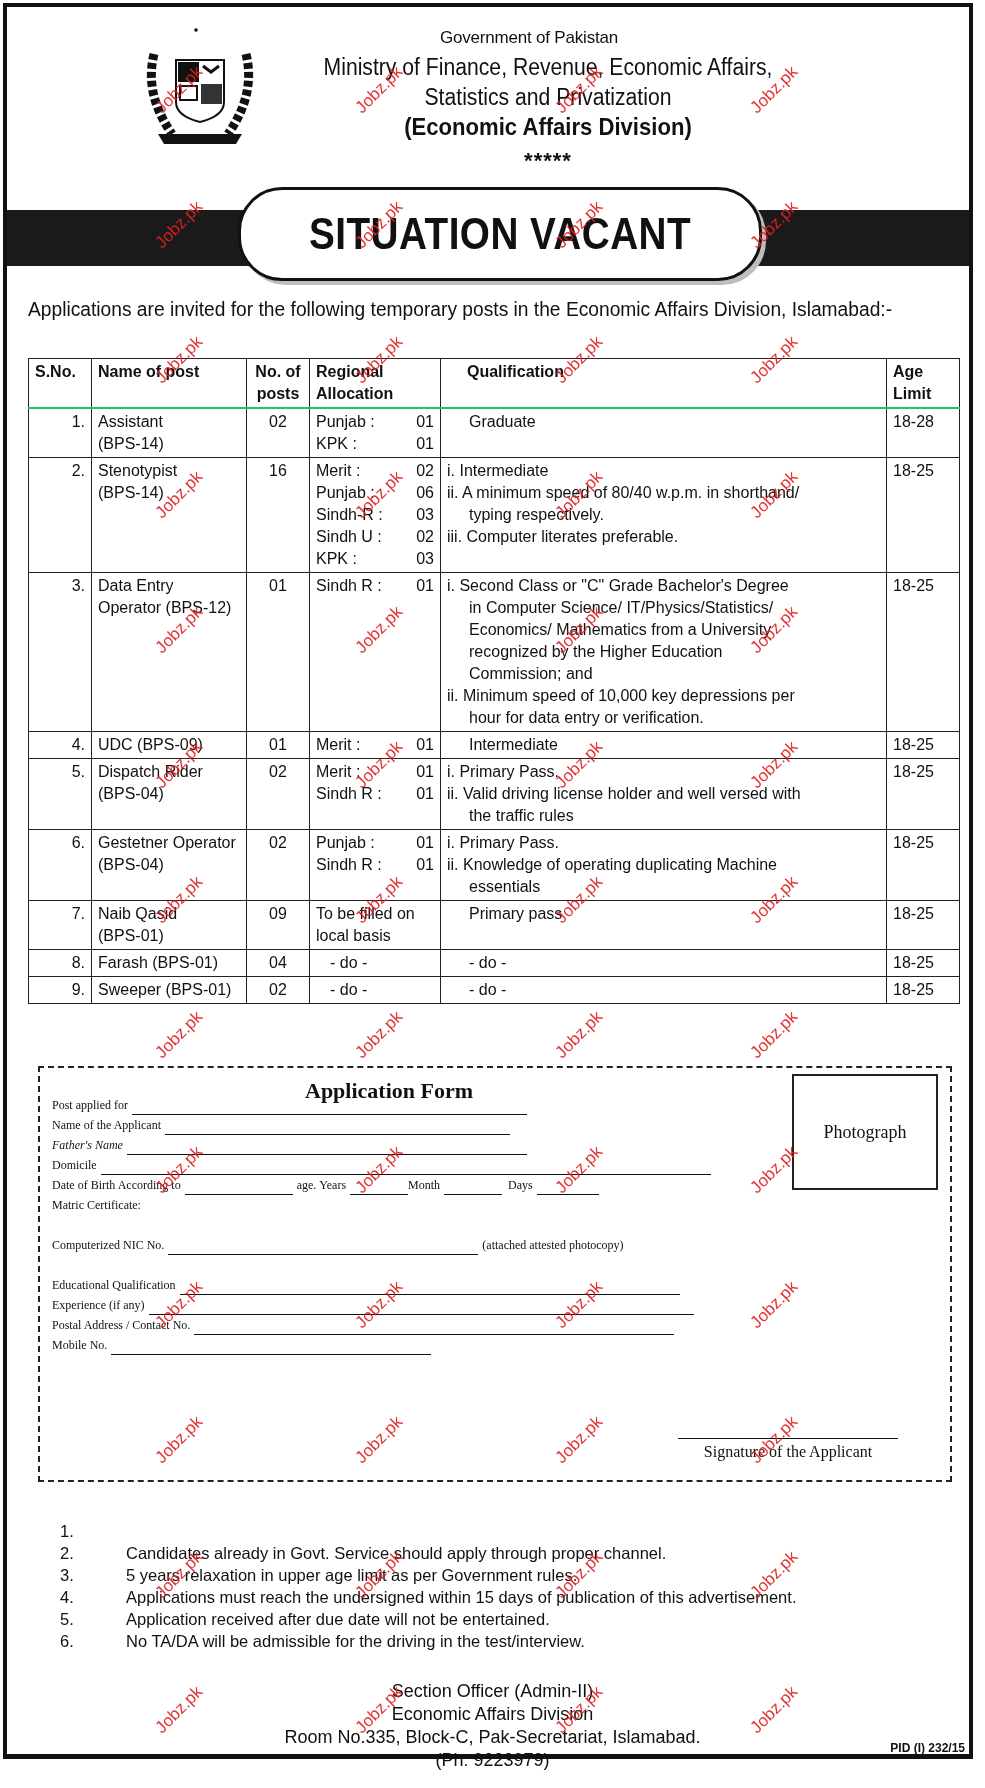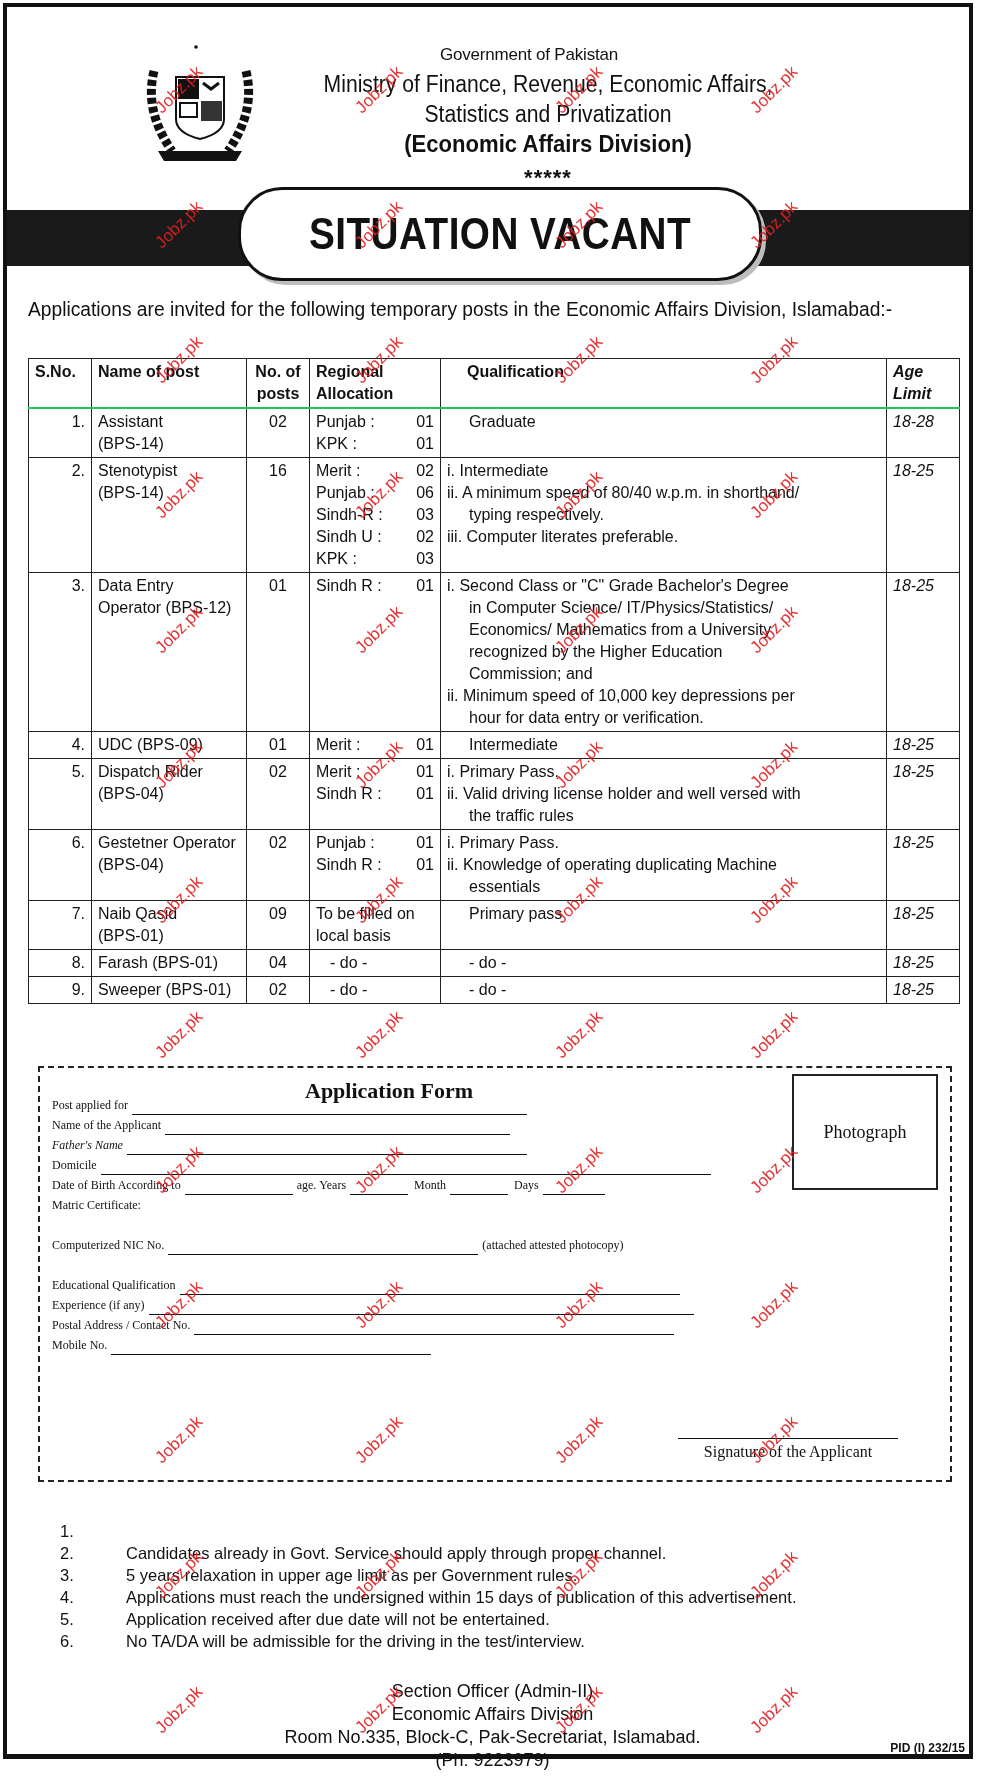--- a/index.html
+++ b/index.html
@@ -1,37 +1,37 @@
 <!DOCTYPE html>
 <html><head>
 <meta charset="utf-8">
 <style>
   html, body { margin:0; padding:0; background:#ffffff; }
   body { width:985px; height:1788px; position:relative; overflow:hidden; font-family:"Liberation Sans", sans-serif; color:#111; }
   .frame { position:absolute; left:3px; top:3px; width:970px; height:1756px; border:4px solid #111; border-bottom-width:5px; box-sizing:border-box; }
-  .header { position:absolute; left:0; top:17px; width:985px; height:170px; }
+  .header { position:absolute; left:0; top:0; width:985px; height:170px; }
   .emblem { position:absolute; left:140px; top:24px; width:120px; height:128px; }
   .gov { position:absolute; left:440px; top:28px; font-size:17px; font-family:"Liberation Sans Narrow","Liberation Sans",sans-serif; letter-spacing:-0.2px; }
   .ministry { position:absolute; left:268px; top:52px; width:560px; text-align:center; font-size:23px; line-height:30px; transform:scaleX(0.92); transform-origin:center; }
   .division { position:absolute; left:268px; top:113px; width:560px; text-align:center; font-size:24px; font-weight:bold; transform:scaleX(0.92); }
   .stars { position:absolute; left:268px; top:148px; width:560px; text-align:center; font-size:22px; font-weight:bold; letter-spacing:1px; }
   .bar { position:absolute; left:7px; top:210px; width:962px; height:56px; background:#1a1a1a; }
   .banner { position:absolute; left:238px; top:187px; width:518px; height:88px; background:#fff; border:3px solid #111; border-radius:44px; box-shadow:4px 4px 0 #bdbdbd; display:flex; align-items:center; justify-content:center; }
   .banner span { font-size:44px; font-weight:bold; letter-spacing:0.5px; transform:scaleX(0.88); display:inline-block; }
   .intro { position:absolute; left:28px; top:296px; width:935px; font-size:20px; line-height:26px; transform:scaleX(0.96); transform-origin:left; }
   table.posts { position:absolute; left:28px; top:358px; width:932px; border-collapse:collapse; font-size:16px; font-family:"Liberation Sans", sans-serif; }
   table.posts td, table.posts th { border:1px solid #222; vertical-align:top; padding:2px 6px; line-height:22px; font-weight:normal; text-align:left; }
   table.posts th { font-weight:bold; font-size:16px; }
   table.posts tr.head { border-bottom:2px solid #22c55e; }
   .c-sno { width:50px; text-align:right !important; }
   .c-name { width:142px; }
   .c-num { width:50px; text-align:center !important; }
   .c-reg { width:118px; }
   .c-qual { }
-  .c-age { width:60px; text-align:left;font-style:italic; }
+  .c-age { width:60px; text-align:left; }
   .reg-line { display:flex; justify-content:space-between; }
   .qual-line { padding-left:0; }
   .qual-indent { padding-left:22px; }
   .form { position:absolute; left:38px; top:1066px; width:914px; height:416px; border:2px dashed #222; box-sizing:border-box; font-family:"Liberation Serif", serif; }
   .form-title { position:absolute; left:265px; top:10px; font-size:22px; font-weight:bold; }
   .photo { position:absolute; left:752px; top:6px; width:142px; height:112px; border:2px solid #222; display:flex; align-items:center; justify-content:center; font-size:18px; }
   .fl { position:absolute; left:12px; font-size:12px; display:flex; align-items:flex-start; white-space:nowrap; }
   .line { border-bottom:1.5px solid #111; height:16px; display:inline-block; margin-left:4px; }
   .sig { position:absolute; right:52px; top:370px; font-size:16px; text-align:center; }
   .sig .sigline { border-top:1.5px solid #111; width:220px; margin:0 auto 4px auto; }
@@ -310,21 +310,21 @@
       <span>Father's Name</span>
       <span class="line" style="width:400px;"></span>
     </div>
   <div class="fl" style="top:90px;font-family:Liberation Serif, serif;">
       <span>Domicile</span>
       <span class="line" style="width:610px;"></span>
     </div>
   <div class="fl" style="top:110px;">
     <span>Date of Birth According to</span><span class="line" style="width:108px;"></span>
     <span style="margin-left:4px;">age.</span>&nbsp;<span>Years</span><span class="line" style="width:58px;"></span>
-    <span style="margin-left:6px;">Month</span><span class="line" style="width:58px;"></span>
+    <span style="">Month</span><span class="line" style="width:58px;"></span>
     <span style="margin-left:6px;">Days</span><span class="line" style="width:62px;"></span>
   </div>
   <div class="fl" style="top:130px;">
       <span>Matric Certificate:</span>
     </div>
   <div class="fl" style="top:170px;">
       <span>Computerized NIC No.</span>
       <span class="line" style="width:310px;"></span>
       <span style="margin-left:4px;">(attached attested photocopy)</span>
     </div>

